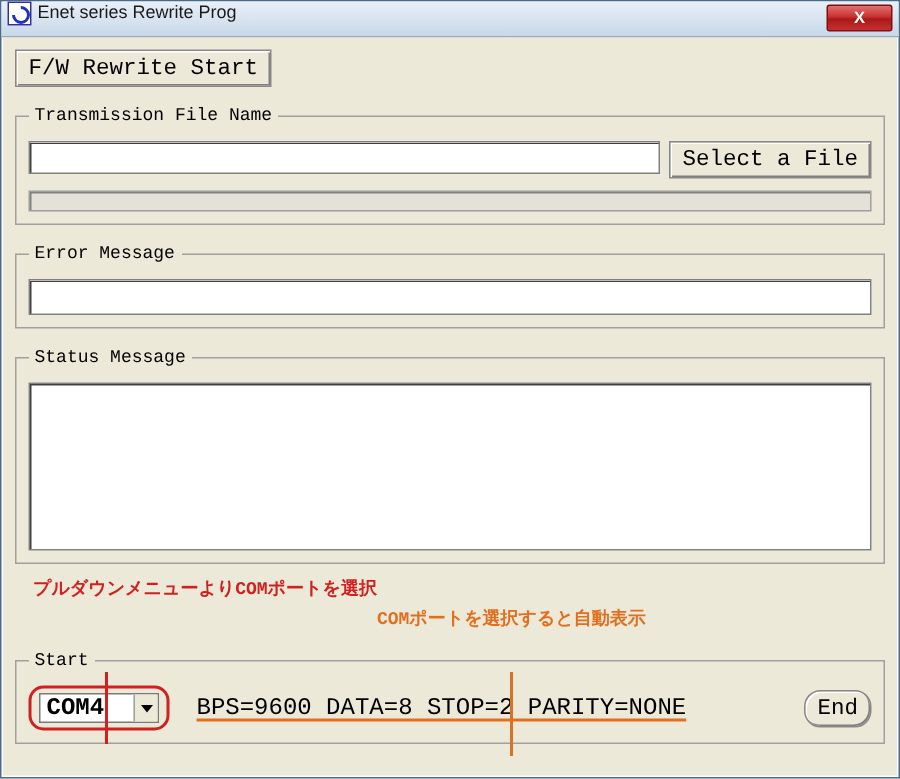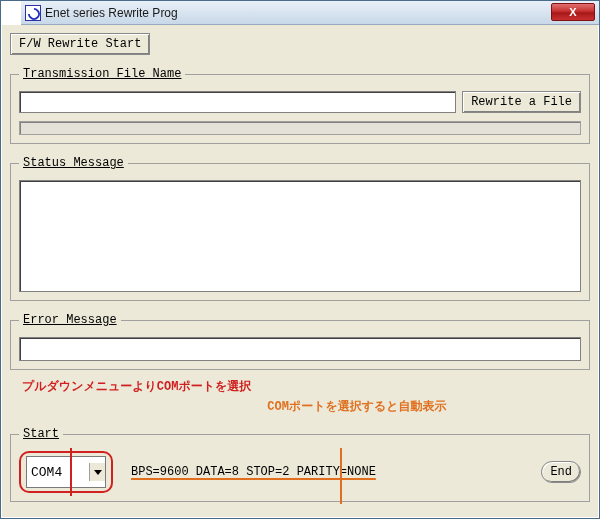--- a/index.html
+++ b/index.html
@@ -16,24 +16,22 @@
     width: 600px;
     height: 519px;
     background: #fff;
     border: 1px solid #4a6a8a;
     position: relative;
   }
   .titlebar {
     height: 24px;
     background: linear-gradient(to bottom, #e8f0f8, #c8d8e8);
     display: flex;
-    align-items: center;
     border-bottom: 1px solid #9aaabe;
     position: relative;
-    margin-left: 20px;
   }
   .titlebar-icon {
     width: 16px;
     height: 16px;
     margin: 0 4px;
     background: #fff;
     border: 1px solid #3030a0;
     position: relative;
   }
   .titlebar-icon::after {
@@ -70,38 +68,37 @@
     cursor: pointer;
   }
   .client {
     background: #ece9d8;
     position: absolute;
     left: 1px; right: 1px; top: 24px; bottom: 1px;
     padding: 8px;
   }
   .btn {
     font-family: "MS Gothic", "Courier New", monospace;
-    font-size: 12px;
+    font-size: 15px;
     padding: 3px 8px;
     background: #ece9d8;
     border: 1px solid #888;
     box-shadow: inset 1px 1px 0 #fff, inset -1px -1px 0 #808080;
     cursor: pointer;
   }
   fieldset {
     border: 1px solid #a0a0a0;
     margin-top: 12px;
     padding: 10px 8px 8px;
     position: relative;
   }
   legend {
     padding: 0 4px;
     font-size: 12px;
     color: #000;
-    text-decoration: underline;
   }
   .file-row {
     display: flex;
     gap: 6px;
     align-items: stretch;
   }
   .sunken {
     background: #fff;
     border: 1px solid #808080;
     box-shadow: inset 1px 1px 0 #404040, inset -1px -1px 0 #fff;
@@ -118,21 +115,20 @@
     box-shadow: inset 1px 1px 0 #808080;
   }
   .status-box {
     height: 112px;
   }
   .error-box {
     height: 24px;
   }
   .annotation-row {
     display: flex;
-    gap: 16px;
     margin-top: 8px;
     font-size: 12px;
     font-weight: bold;
     padding-left: 12px;
   }
   .anno-red { color: #d02020; }
   .anno-orange { color: #e07020; margin-top: 20px; }
   .anno-line-red {
     position: absolute;
     width: 2px;
@@ -159,47 +155,48 @@
   .combo-wrap {
     position: relative;
     display: inline-flex;
     align-items: center;
     border: 2px solid #d02020;
     border-radius: 10px;
     padding: 3px 5px;
   }
   .combo {
     width: 80px;
-    height: 32px;
+    height: 20px;
     background: #fff;
     border: 1px solid #7a7a7a;
     display: flex;
     align-items: center;
     justify-content: space-between;
     padding-left: 4px;
-    font-size: 13px;
+    font-size: 16px;
     cursor: pointer;
+    font-weight: bold;
   }
   .combo-arrow {
     width: 16px;
     height: 18px;
     background: #ece9d8;
     border-left: 1px solid #a0a0a0;
     display: flex;
     align-items: center;
     justify-content: center;
   }
   .combo-arrow::after {
     content: "";
     border-left: 4px solid transparent;
     border-right: 4px solid transparent;
     border-top: 5px solid #000;
   }
   .serial-text {
-    font-size: 12px;
+    font-size: 16px;
     text-decoration: underline;
     text-decoration-color: #e07020;
     text-decoration-thickness: 2px;
     text-underline-offset: 3px;
   }
   .end-btn {
     margin-left: auto;
     border-radius: 11px;
   }
 </style>
@@ -218,35 +215,35 @@
   <div class="client">
 
     <button class="btn">F/W Rewrite Start</button>
 
     <fieldset>
       <legend>Transmission File Name</legend>
       <div class="file-row">
         <div class="sunken file-input">
           <span></span>
         </div>
-        <button class="btn">Rewrite a File</button>
+        <button class="btn">Select a File</button>
       </div>
       <div class="progress"></div>
+    </fieldset>
+
+    <fieldset>
+      <legend>Error Message</legend>
+      <div class="sunken error-box">
+        <span></span>
+      </div>
     </fieldset>
 
     <fieldset>
       <legend>Status Message</legend>
       <div class="sunken status-box">
-        <span></span>
-      </div>
-    </fieldset>
-
-    <fieldset>
-      <legend>Error Message</legend>
-      <div class="sunken error-box">
         <span></span>
       </div>
     </fieldset>
 
     <div class="annotation-row">
       <span class="anno-red">プルダウンメニューよりCOMポートを選択</span>
       <span class="anno-orange">COMポートを選択すると自動表示</span>
     </div>
 
     <div class="anno-line-red"></div>

